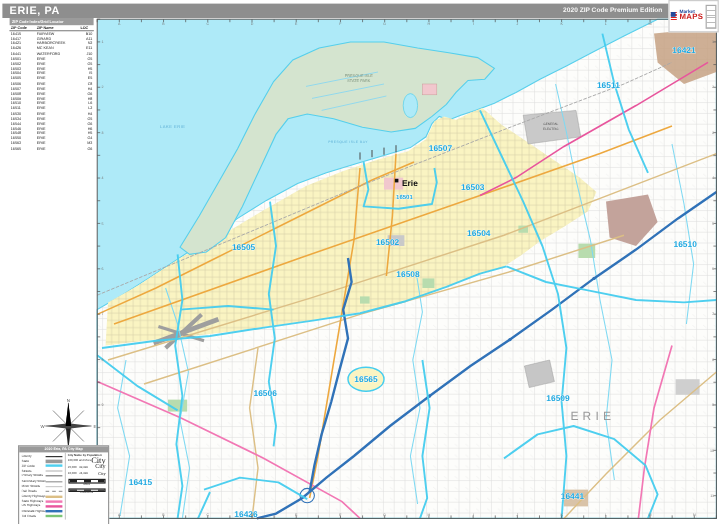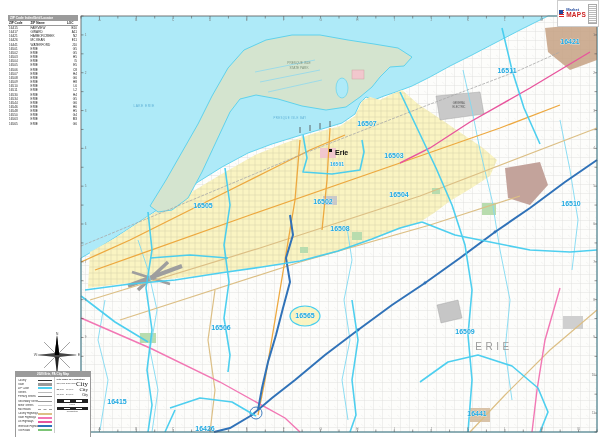--- a/index.html
+++ b/index.html
@@ -365,20 +365,24 @@
         <text x="595" y="300.6363636363636" class="gridlab" text-anchor="end">8</text>
         <text x="85.5" y="338.4545454545455" class="gridlab" text-anchor="middle">9</text>
         <text x="595" y="338.4545454545455" class="gridlab" text-anchor="end">9</text>
         <text x="85.5" y="376.2727272727273" class="gridlab" text-anchor="middle">10</text>
         <text x="595" y="376.2727272727273" class="gridlab" text-anchor="end">10</text>
         <text x="85.5" y="414.0909090909091" class="gridlab" text-anchor="middle">11</text>
         <text x="595" y="414.0909090909091" class="gridlab" text-anchor="end">11</text>
       </g>
 </svg>
 
+<div id="titlebar">
+  <span class="t">ERIE, PA</span>
+  <span class="e">2020 ZIP Code Premium Edition</span>
+</div>
 
 <div id="logo">
   <span class="flag"></span>
   <span class="words">
     <span class="w1">Market</span>
     <span class="w2">MAPS</span>
   </span>
   <span class="fine"></span>
 </div>
 

